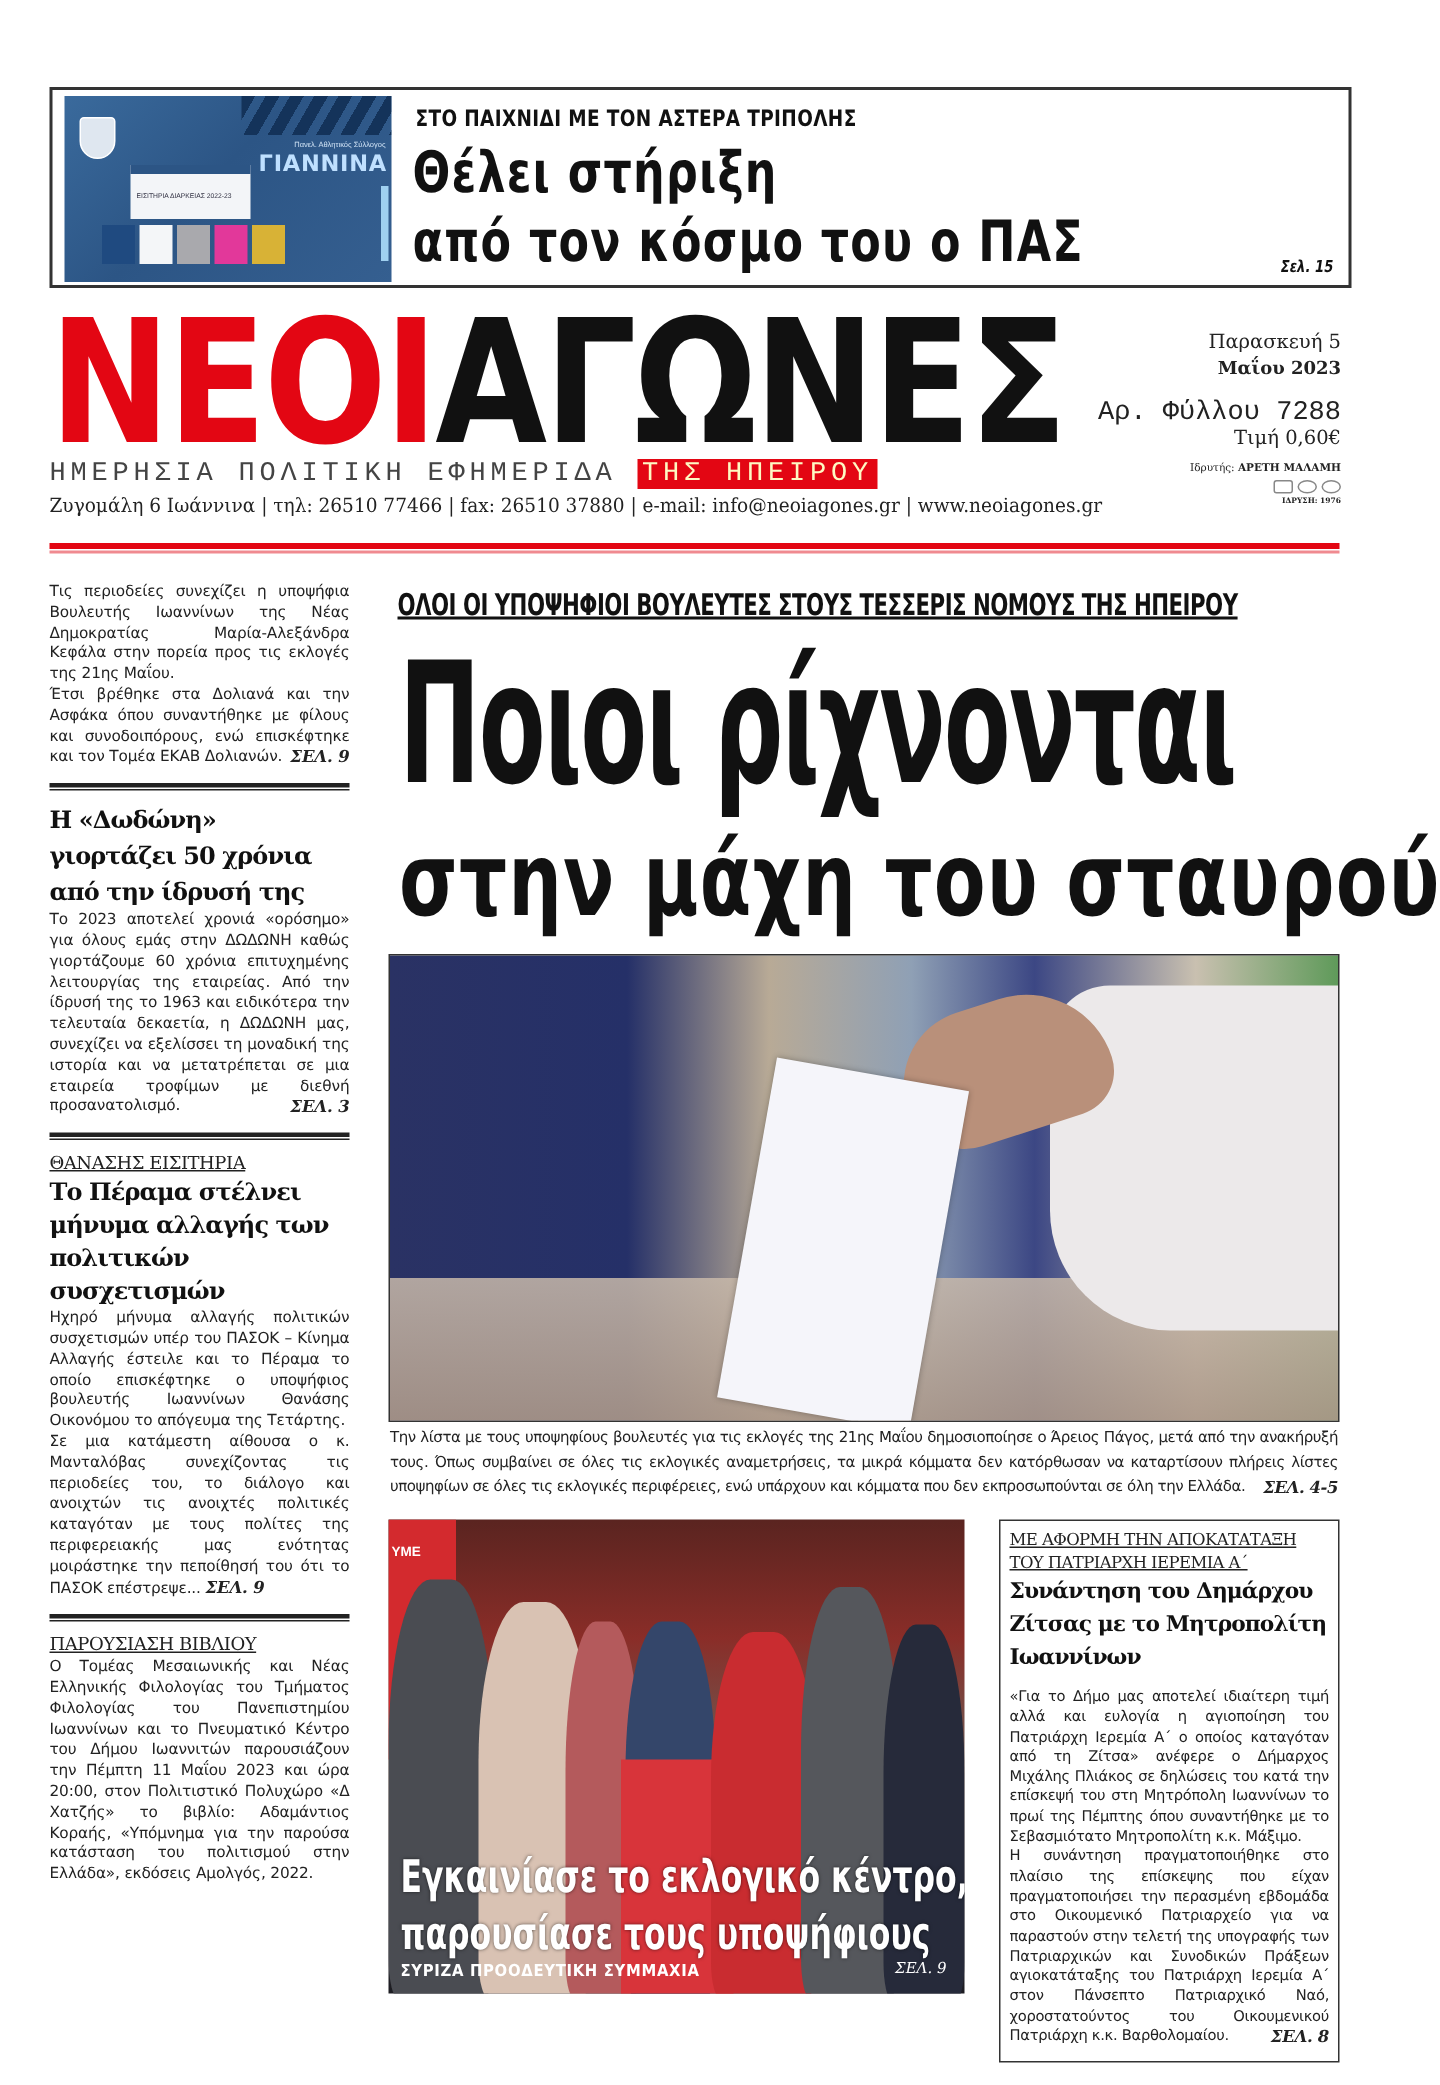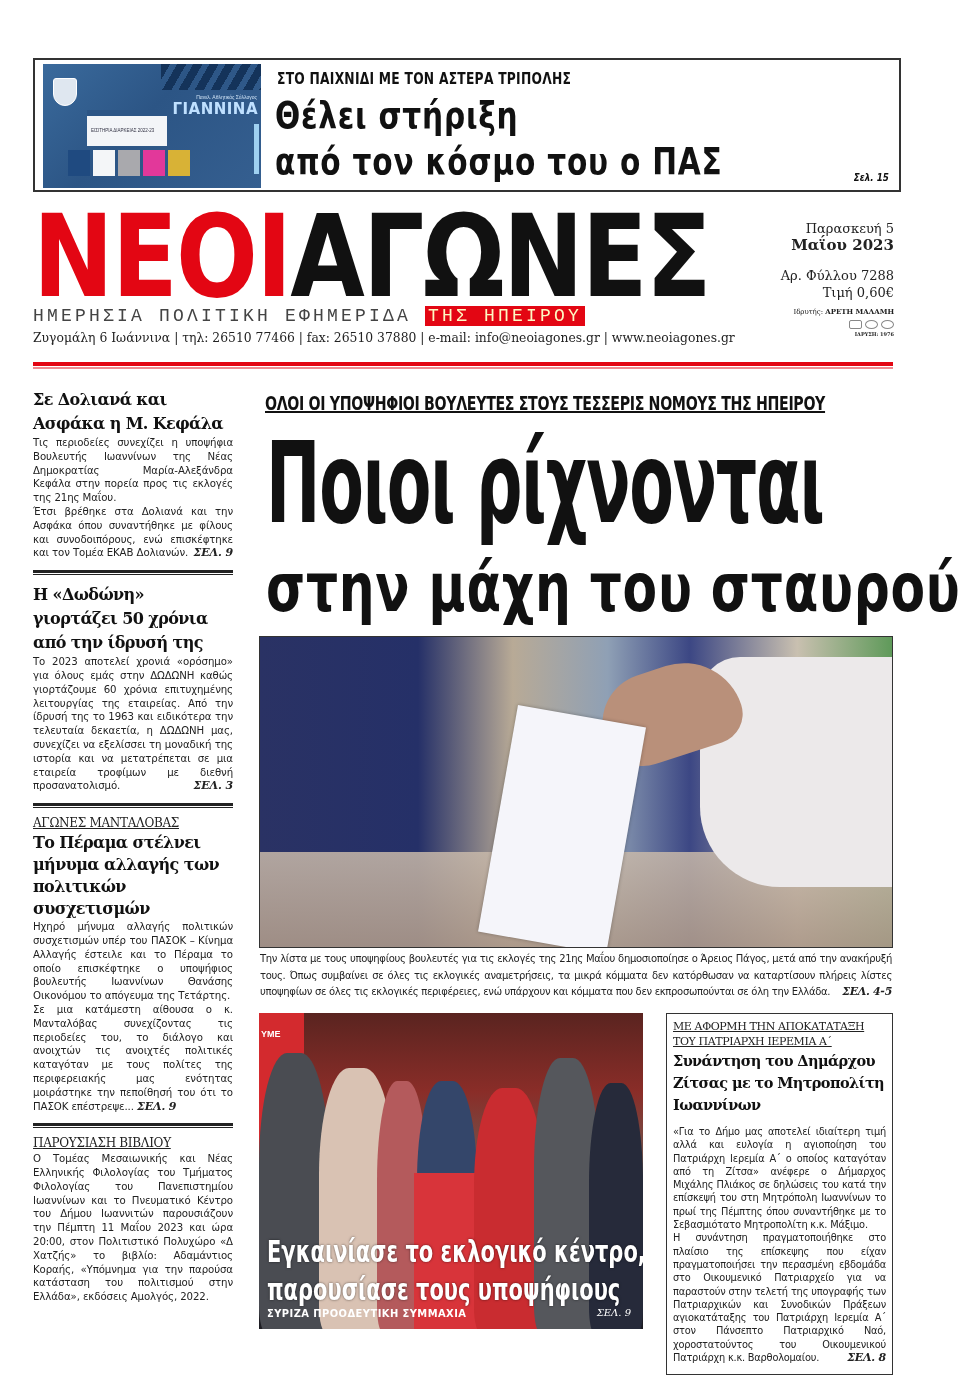--- a/index.html
+++ b/index.html
@@ -67,22 +67,22 @@
   }
   .tagline-red { background: #e30613; color: #fef9c3; padding: 0 3px; }
 
   .contact-line {
     position: absolute; left: 33px; top: 330px; font-family: "DejaVu Serif", serif; font-size: 13px; color: #222;
     white-space: nowrap; transform: scaleX(0.95); transform-origin: left;
   }
 
   .dateblock { position: absolute; right: 66px; top: 220px; text-align: right; font-family: "DejaVu Serif", serif; color: #222; }
   .date-day { font-size: 13px; line-height: 17px; }
-  .date-month { font-size: 15px; line-height: 17px; font-weight: bold; }
-  .issue { margin-top: 13px; font-size: 13px; line-height: 17px; }
+  .date-month { font-size: 12px; line-height: 17px; font-weight: bold; }
+  .issue { margin-top: 13px; font-size: 18px; line-height: 17px; font-family: Liberation Mono, monospace; }
   .price { font-size: 13px; line-height: 17px; }
   .founder { margin-top: 6px; font-size: 7px; }
   .founder b { font-size: 7px; text-align: center; }
   .badges { margin-top: 4px; display: flex; justify-content: flex-end; gap: 3px; }
   .badge-shape { width: 13px; height: 9px; border: 1px solid #888; border-radius: 2px; }
   .badge-round { border-radius: 50%; }
   .founded { font-size: 5px; font-weight: bold; margin-top: 2px; }
 
   .red-rule { position: absolute; left: 33px; top: 362px; width: 860px; height: 4px; background: #e30613; }
   .red-rule2 { position: absolute; left: 33px; top: 367px; width: 860px; height: 2px; background: #f08a90; }
@@ -242,34 +242,33 @@
     <div class="badge-shape badge-round"></div>
   </div>
   <div class="founded">ΙΔΡΥΣΗ: 1976</div>
 </div>
 
 <div class="red-rule"></div>
 <div class="red-rule2"></div>
 
 <div class="leftcol">
   <div class="article">
-    <div class="lhead">Σε Δολιανά και Ασφάκα η Μ. Κεφάλα</div>
     <div class="lbody">Τις περιοδείες συνεχίζει η υποψήφια Βουλευτής Ιωαννίνων της Νέας Δημοκρατίας Μαρία-Αλεξάνδρα Κεφάλα στην πορεία προς τις εκλογές της 21ης Μαΐου.</div>
     <div class="lbody"><span>Έτσι βρέθηκε στα Δολιανά και την Ασφάκα όπου συναντήθηκε με φίλους και συνοδοιπόρους, ενώ επισκέφτηκε και τον Τομέα ΕΚΑΒ Δολιανών.</span> <span class="sel">ΣΕΛ. 9</span></div>
   </div>
   <div class="dbl-rule"></div>
 
   <div class="article">
     <div class="lhead">Η «Δωδώνη» γιορτάζει 50 χρόνια από την ίδρυσή της</div>
     <div class="lbody"><span>Το 2023 αποτελεί χρονιά «ορόσημο» για όλους εμάς στην ΔΩΔΩΝΗ καθώς γιορτάζουμε 60 χρόνια επιτυχημένης λειτουργίας της εταιρείας. Από την ίδρυσή της το 1963 και ειδικότερα την τελευταία δεκαετία, η ΔΩΔΩΝΗ μας, συνεχίζει να εξελίσσει τη μοναδική της ιστορία και να μετατρέπεται σε μια εταιρεία τροφίμων με διεθνή προσανατολισμό.</span> <span class="sel">ΣΕΛ. 3</span></div>
   </div>
   <div class="dbl-rule"></div>
 
   <div class="article">
-    <div class="kicker-u">ΑΓΩΝΕΣ ΜΑΝΤΑΛΟΒΑΣ</div>
+    <div class="kicker-u">ΘΑΝΑΣΗΣ ΕΙΣΙΤΗΡΙΑ</div>
     <div class="lhead" style="line-height:22px">Το Πέραμα στέλνει μήνυμα αλλαγής των πολιτικών συσχετισμών</div>
     <div class="lbody">Ηχηρό μήνυμα αλλαγής πολιτικών συσχετισμών υπέρ του ΠΑΣΟΚ – Κίνημα Αλλαγής έστειλε και το Πέραμα το οποίο επισκέφτηκε ο υποψήφιος βουλευτής Ιωαννίνων Θανάσης Οικονόμου το απόγευμα της Τετάρτης.</div>
     <div class="lbody"><span>Σε μια κατάμεστη αίθουσα ο κ. Μανταλόβας συνεχίζοντας τις περιοδείες του, το διάλογο και ανοιχτών τις ανοιχτές πολιτικές καταγόταν με τους πολίτες της περιφερειακής μας ενότητας μοιράστηκε την πεποίθησή του ότι το ΠΑΣΟΚ επέστρεψε...</span> <span class="sel-inline">ΣΕΛ. 9</span></div>
   </div>
   <div class="dbl-rule"></div>
 
   <div class="article">
     <div class="kicker-u">ΠΑΡΟΥΣΙΑΣΗ ΒΙΒΛΙΟΥ</div>
     <div class="lbody"><span>Ο Τομέας Μεσαιωνικής και Νέας Ελληνικής Φιλολογίας του Τμήματος Φιλολογίας του Πανεπιστημίου Ιωαννίνων και το Πνευματικό Κέντρο του Δήμου Ιωαννιτών παρουσιάζουν την Πέμπτη 11 Μαΐου 2023 και ώρα 20:00, στον Πολιτιστικό Πολυχώρο «Δ Χατζής» το βιβλίο: Αδαμάντιος Κοραής, «Υπόμνημα για την παρούσα κατάσταση του πολιτισμού στην Ελλάδα», εκδόσεις Αμολγός, 2022.</span> </div>
   </div>

